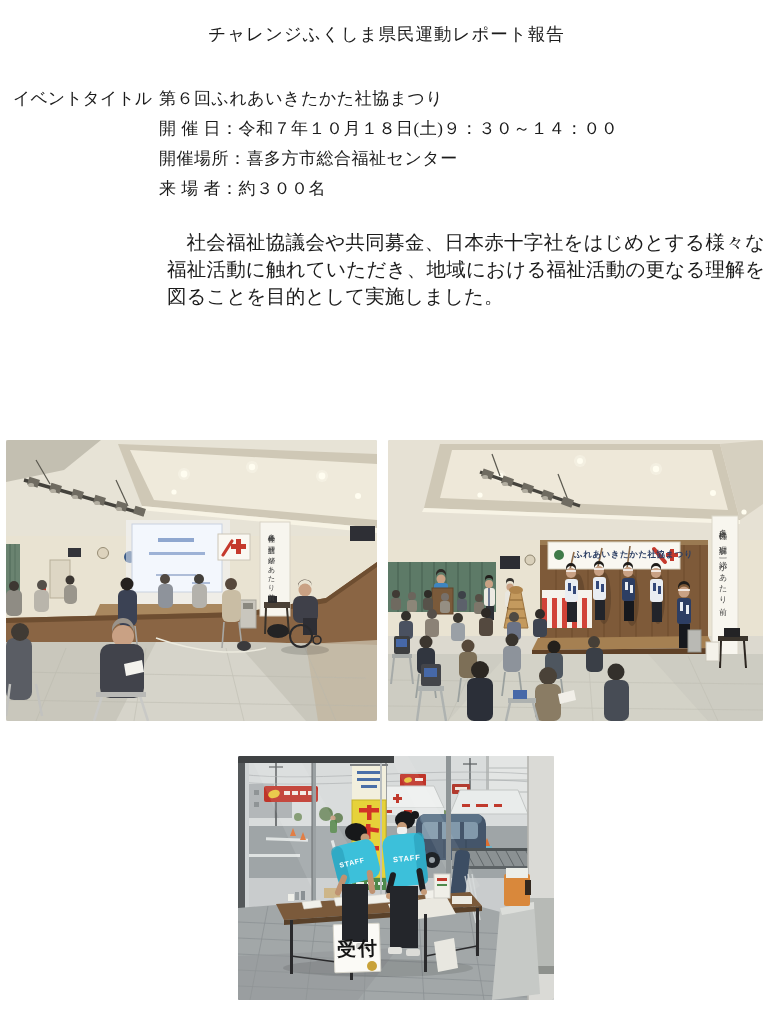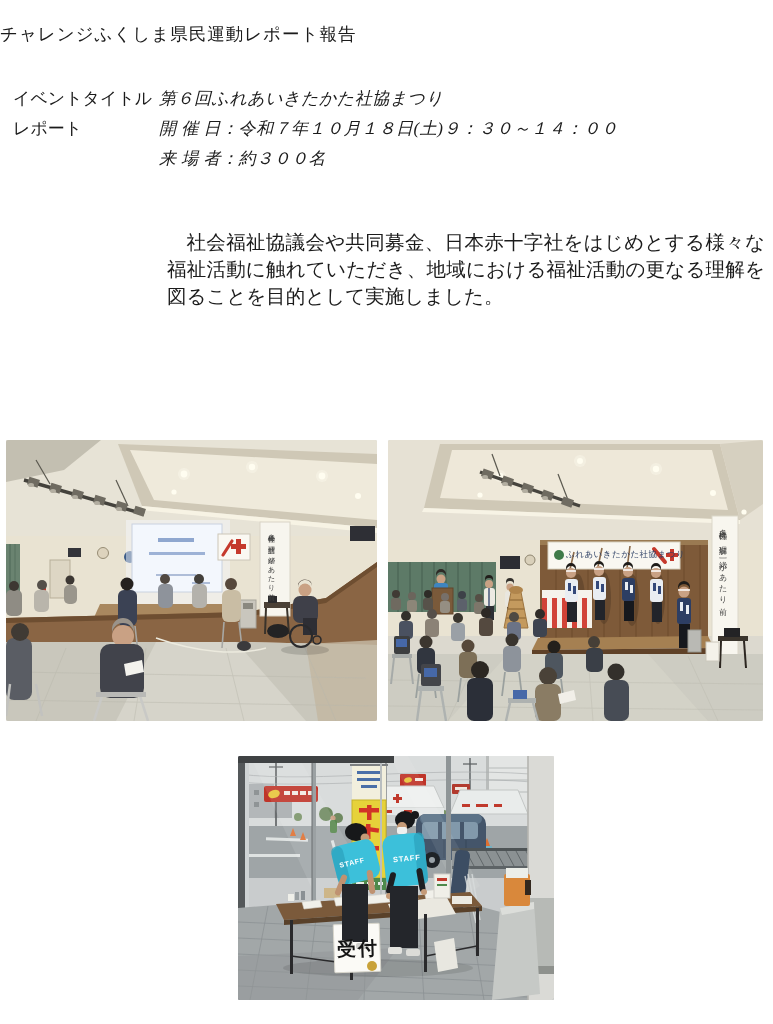--- a/index.html
+++ b/index.html
@@ -2,68 +2,68 @@
 <html lang="ja"><head>
 <meta charset="utf-8">
 <style>
   * { margin:0; padding:0; box-sizing:border-box; }
   html,body { width:773px; height:1024px; }
   body {
     position:relative; background:#ffffff; overflow:hidden;
     font-family:"Liberation Serif","DejaVu Serif",serif; color:#1b1b1b;
   }
   .doc-title {
-    position:absolute; top:22px; left:0; width:773px; text-align:left;
+    position:absolute; top:22px; left:0; width:773px; text-align:center;
     font-size:17.5px; font-weight:400; letter-spacing:1px;
   }
   .meta-labels { position:absolute; left:13px; top:84px; font-size:17px; line-height:30px; }
-  .meta-values { position:absolute; left:159px; top:84px; font-size:17px; line-height:30px; letter-spacing:0.5px;font-style:italic; }
+  .meta-values { position:absolute; left:159px; top:84px; font-size:17px; line-height:30px; letter-spacing:0.5px; }
   .report-body {
     position:absolute; left:161px; top:223px; width:610px;
     font-size:19.5px; line-height:27.2px; text-align:justify; text-justify:inter-ideograph;
   }
   .report-body p { margin:6px; text-indent:1em; }
   figure { position:absolute; overflow:hidden; border-radius:2px; background:#ddd; }
   figure svg { position:absolute; inset:0; display:block; }
   #photo1 { left:6px;   top:440px; width:371px; height:281px; }
   #photo2 { left:388px; top:440px; width:375px; height:281px; }
   #photo3 { left:238px; top:756px; width:316px; height:244px; }
   .ovl { position:absolute; pointer-events:none; }
   .vbanner-text {
     writing-mode:vertical-rl; text-orientation:upright;
     color:#3f3f3f; font-size:8px; letter-spacing:2px; line-height:10px;
     font-family:"Liberation Serif","DejaVu Serif",serif;
   }
   .stage-banner-text {
-    color:#2b3e63; font-size:8.5px; font-weight:400; letter-spacing:0.5px; white-space:nowrap;
+    color:#2b3e63; font-size:8.5px; font-weight:700; letter-spacing:0.5px; white-space:nowrap;margin-left:8px;
   }
   .staff-text {
     color:#ffffff; font-family:"Liberation Sans","DejaVu Sans",sans-serif;
     font-weight:700; font-size:7px; letter-spacing:0.8px;
   }
   .reception-text {
     color:#141414; font-size:19px; font-weight:700; letter-spacing:2px;
     transform:rotate(-2deg);
   }
 </style>
 </head>
 <body>
 
 <main>
 
   <h1 class="doc-title">チャレンジふくしま県民運動レポート報告</h1>
 
   <div class="meta-labels">
     <div>イベントタイトル</div>
-    <div>レポート</div>
   </div>
 
   <div class="meta-values">
     <div>第６回ふれあいきたかた社協まつり</div>
     <div>開 催 日：令和７年１０月１８日(土)９：３０～１４：００</div>
+    <div>開催場所：喜多方市総合福祉センター</div>
     <div>来 場 者：約３００名</div>
   </div>
 
   <section class="report-body">
     <p>社会福祉協議会や共同募金、日本赤十字社をはじめとする様々な福祉活動に触れていただき、地域における福祉活動の更なる理解を図ることを目的として実施しました。</p>
   </section>
 
   <figure id="photo1">
     <svg viewBox="0 0 371 281" width="371" height="281">
       <rect width="371" height="281" fill="#dedbd2"></rect>

